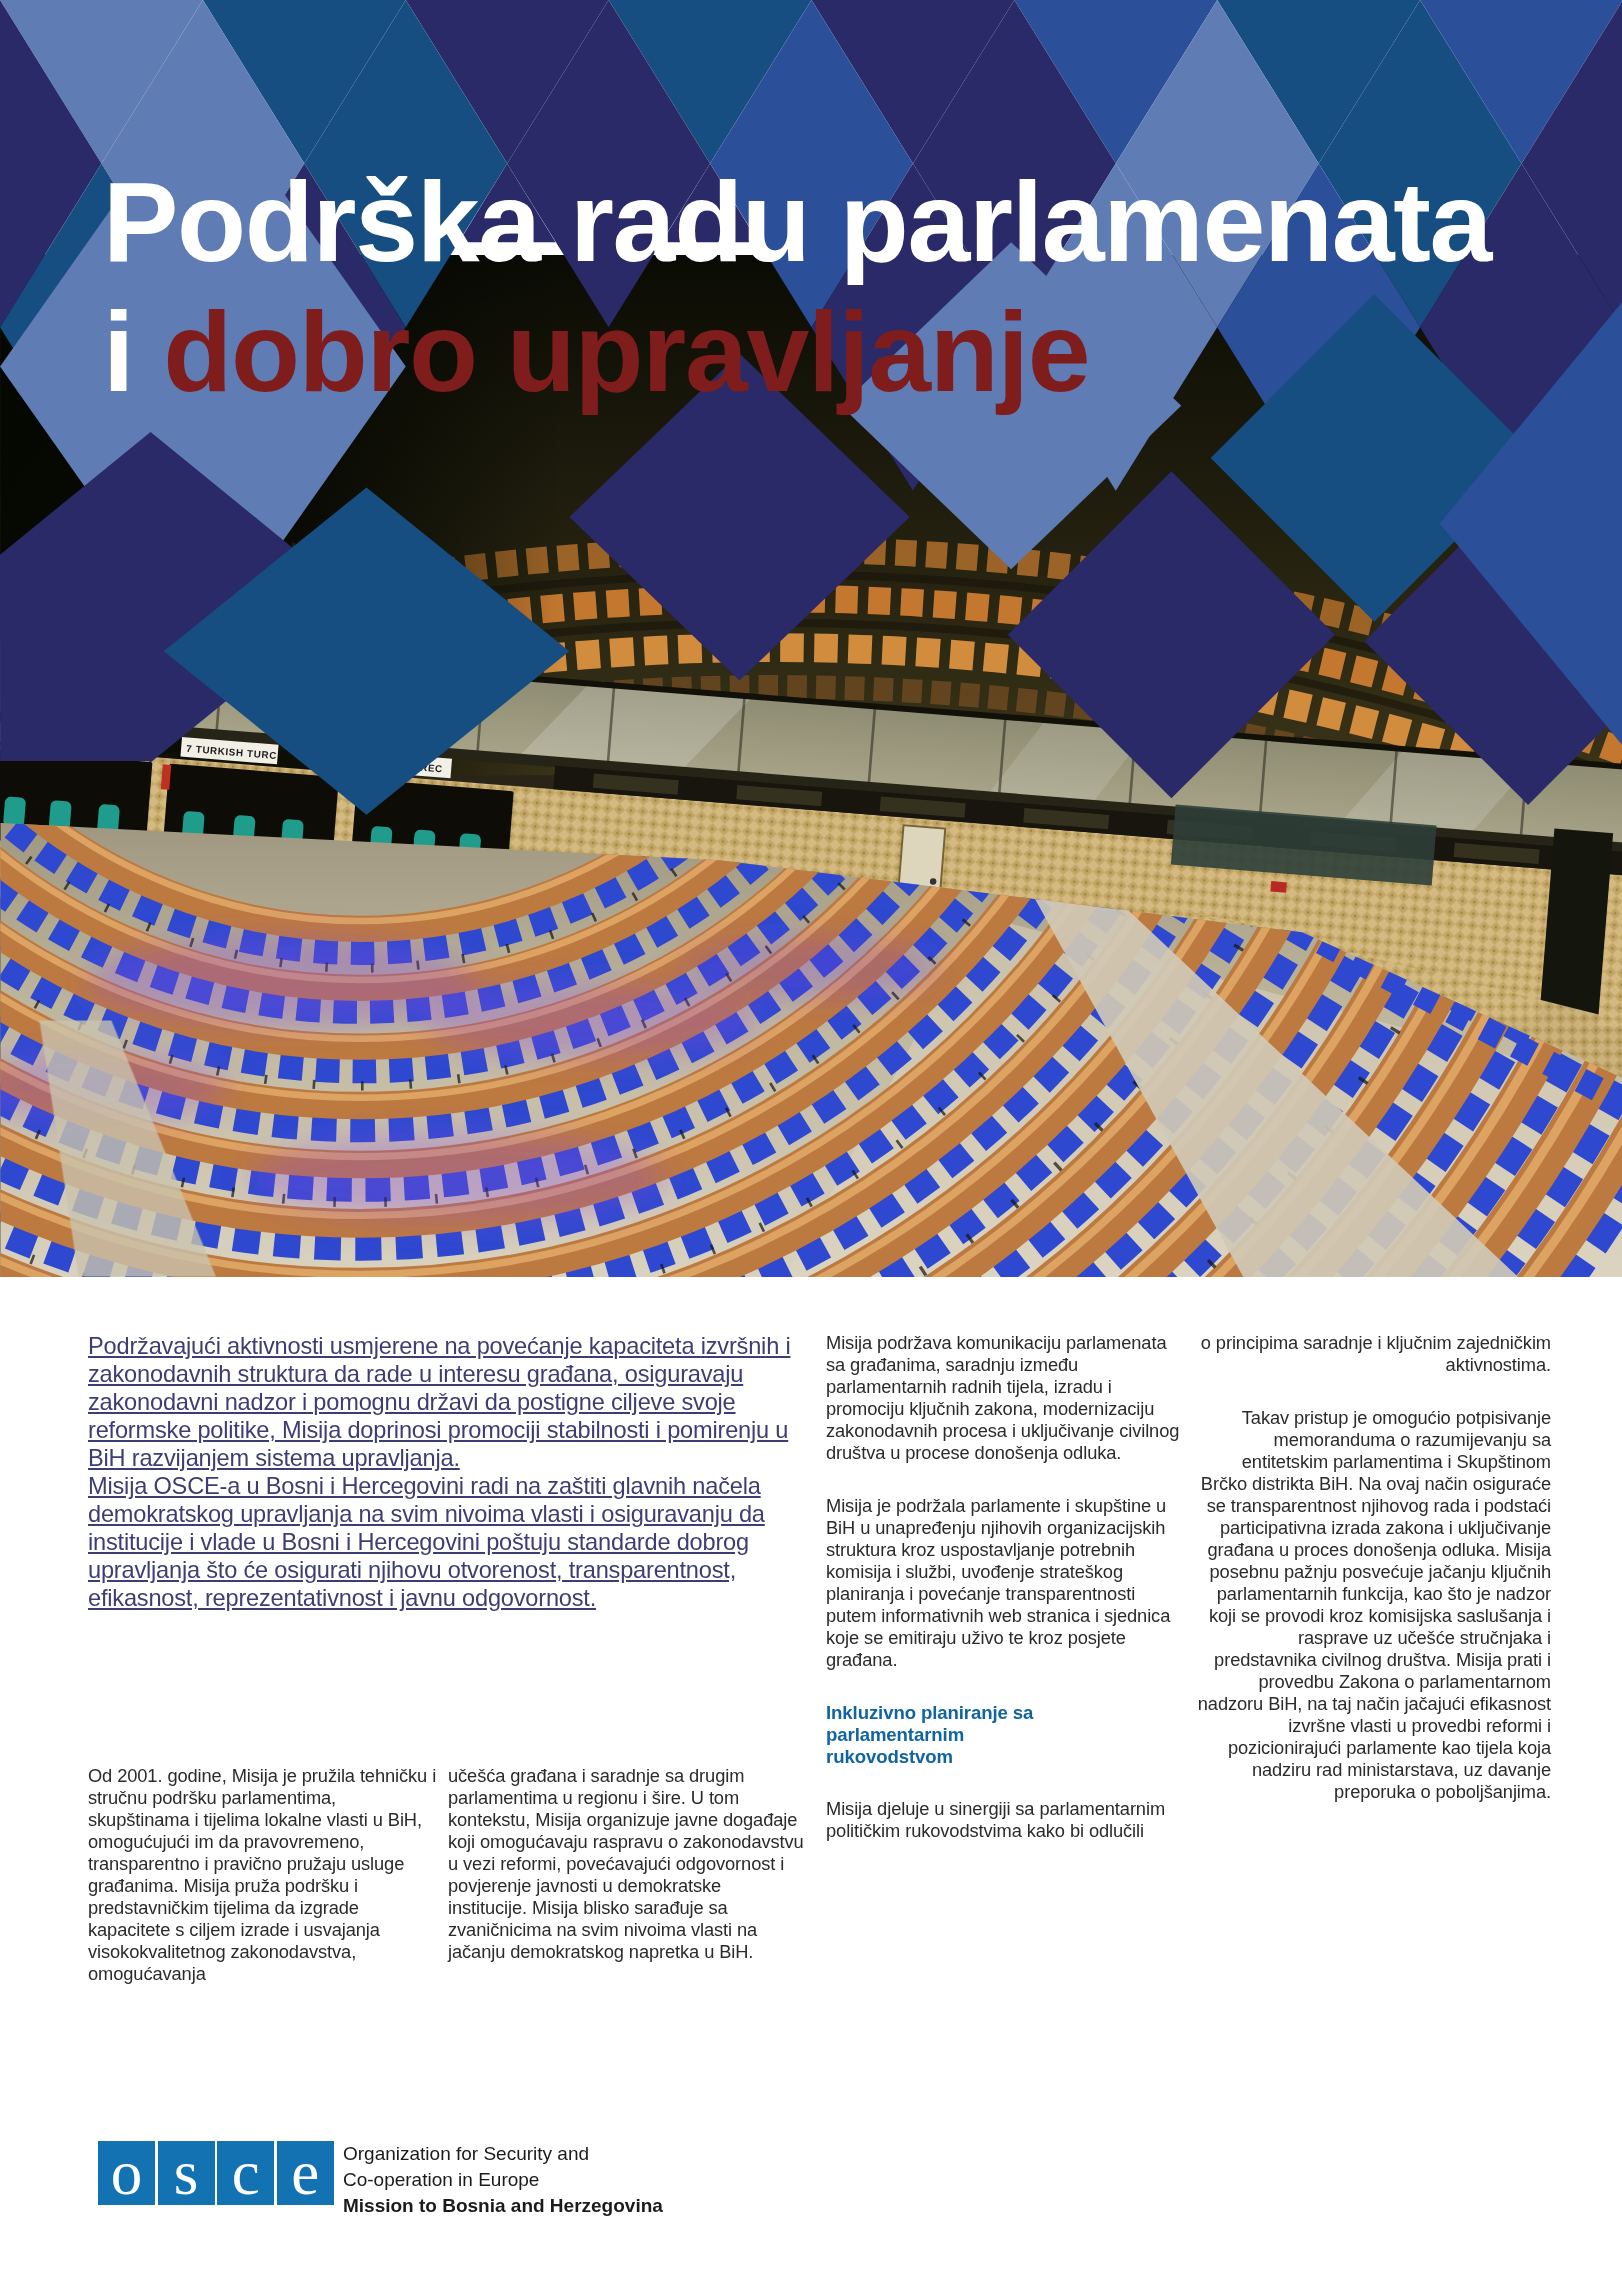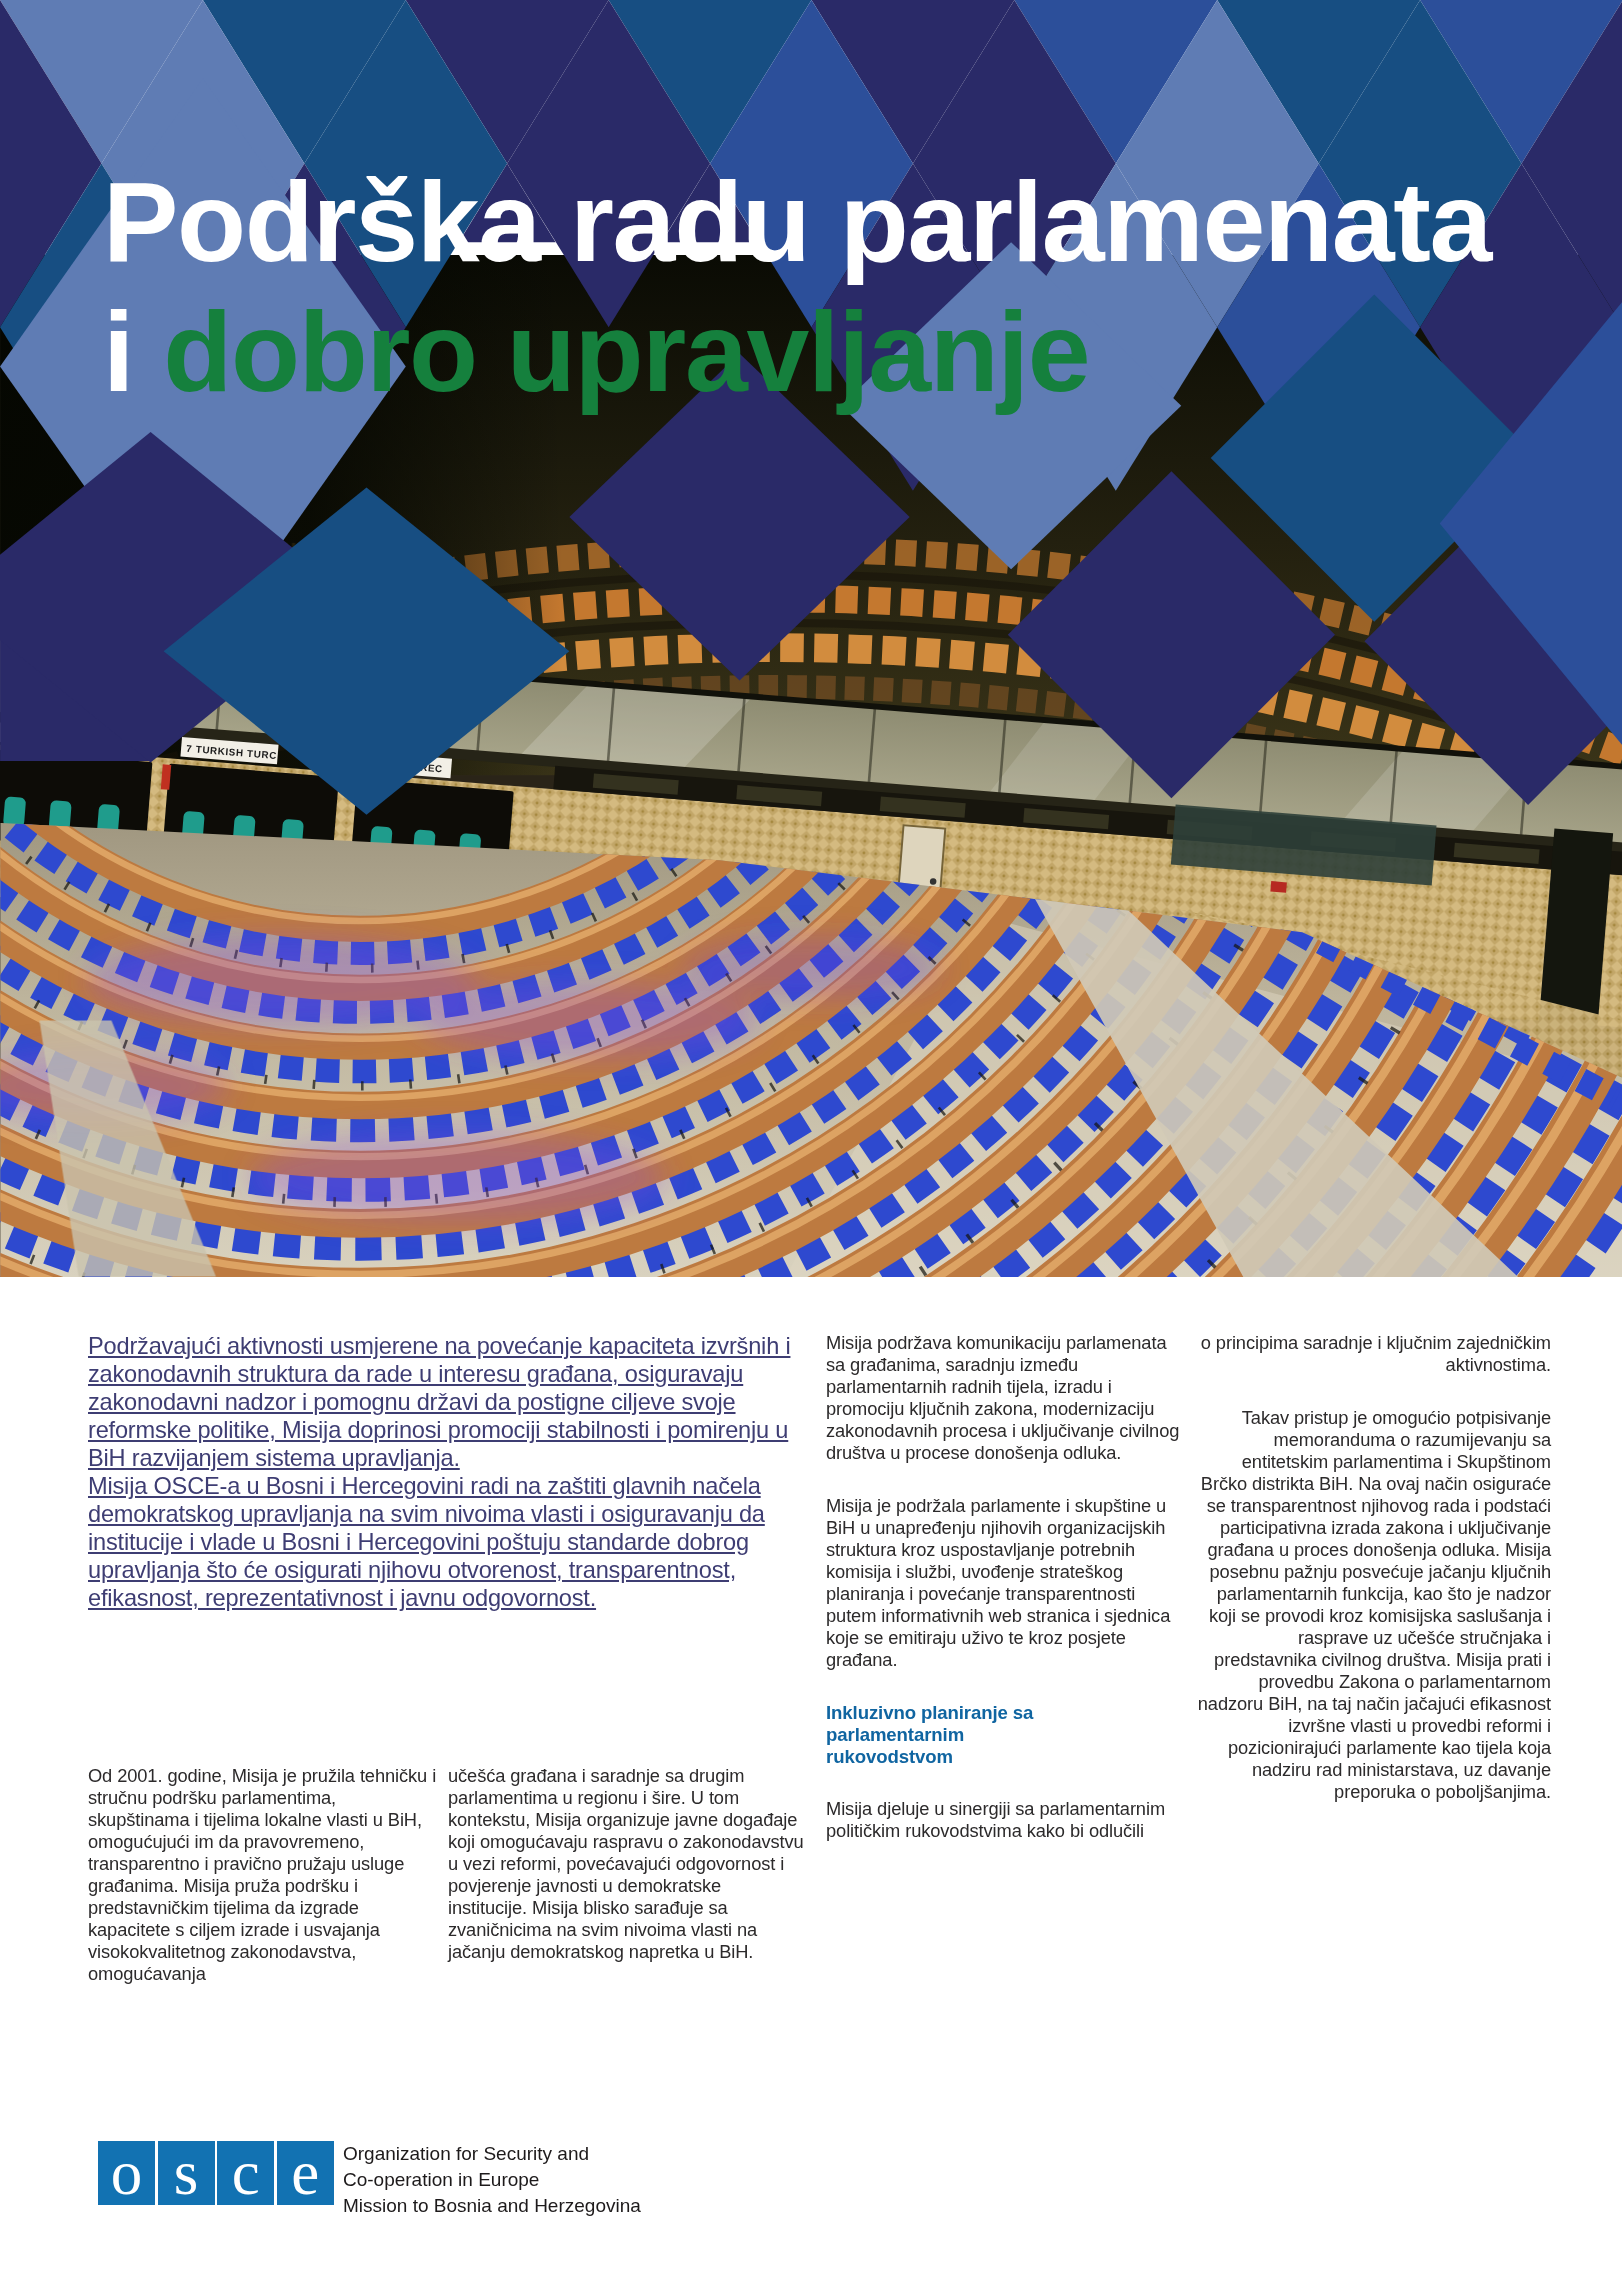--- a/index.html
+++ b/index.html
@@ -7,42 +7,42 @@
   body { position:relative; background:#ffffff; font-family:"Liberation Sans","DejaVu Sans",sans-serif; overflow:hidden; }
 
   .layer { position:absolute; left:0; }
   #photo-svg { top:255px; z-index:1; }
   #pattern-svg { top:0; z-index:2; }
 
   
   .cover-title { position:absolute; left:103px; top:157px; z-index:3;
     font-size:113px; font-weight:bold; line-height:130px; letter-spacing:-1.3px;
     color:#ffffff; white-space:nowrap; }
-  .cover-title .hl { color:#15803d; }
+  .cover-title .hl { color:#7f1d1d; }
 
   
   .txtcol { position:absolute; z-index:2; color:#2C2A2B; font-size:18.3px; line-height:22px; letter-spacing:-0.1px; }
   .txtcol p { margin:0 0 31px 0; }
   .txtcol p:last-child { margin-bottom:0; }
   .intro { left:88px; top:1332px; width:710px; color:#3E3D73; font-size:23.6px; line-height:28px; letter-spacing:-0.2px; }
   .intro p { margin:0;text-decoration:underline; }
   .col-a { left:88px;  top:1765px; width:350px; }
   .col-b { left:448px;  top:1765px; width:357px; }
   .col-c { left:826px; top:1332px; width:359px; }
   .col-d { left:1192px; top:1332px; width:359px;text-align:right; }
   .col-c h3 { color:#1065A1; font-size:18.6px; line-height:22px; font-weight:bold; margin:23.6px 0 30px 0; max-width:262px; }
 
   
   .footer { position:absolute; left:98px; top:2141px; z-index:2; display:flex; align-items:flex-start; }
   .osce-squares { display:flex; gap:2.6px; }
   .osce-squares .sq { width:57px; height:64px; background:#1272B2; color:#ffffff;
     font-family:"Liberation Serif","DejaVu Serif",serif; font-size:63px; line-height:60px;
     display:flex; align-items:center; justify-content:center; overflow:hidden; }
   .footer-text { margin-left:9.2px; padding-top:0px; font-size:19px; line-height:26px; color:#1d1a1b; }
-  .footer-text .bold { font-weight:normal; }
+  .footer-text .bold { font-weight:bold; }
 </style>
 </head>
 <body>
 
 <svg id="photo-svg" class="layer" width="1623" height="1022" viewBox="0 390 2480 1562">
   <defs>
     <linearGradient id="galleryGrad" x1="0" y1="0" x2="0" y2="1">
       <stop offset="0" stop-color="#0a0b04"></stop>
         <stop offset="0.55" stop-color="#23200f"></stop>
         <stop offset="1" stop-color="#3a3418"></stop>

